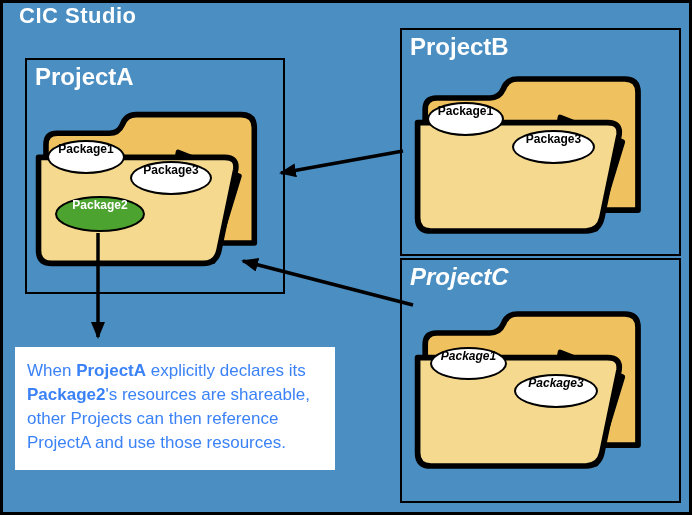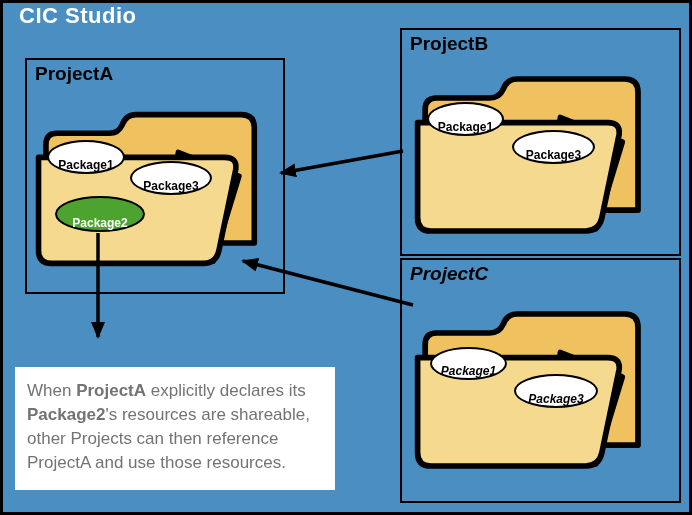--- a/index.html
+++ b/index.html
@@ -14,49 +14,49 @@
     position:absolute;left:16px;top:0;
     color:#fff;font-size:22px;font-weight:bold;letter-spacing:.5px;
   }
   .defs-svg{position:absolute;width:0;height:0;overflow:hidden;}
   .project{position:absolute;border:2px solid #000;}
   .project-a{left:22px;top:55px;width:256px;height:232px;}
   .project-b{left:397px;top:25px;width:277px;height:224px;}
   .project-c{left:397px;top:255px;width:277px;height:241px;font-style:italic;}
   .plabel{
     position:absolute;left:8px;top:3px;
-    color:#000000;font-size:19px;font-weight:bold;text-align:center;
+    color:#ffffff;font-size:24px;font-weight:bold;text-align:center;
   }
   .folder{position:absolute;}
   .folder-a{left:4px;top:36px;width:242px;height:186px;}
   .folder-b{left:8px;top:30px;width:247px;height:190px;}
   .folder-c{left:8px;top:35px;width:247px;height:190px;}
   .f-back,.f-front{stroke:#000;stroke-width:6;stroke-linejoin:round;}
   .f-paper{stroke:#000;stroke-width:5;stroke-linejoin:round;}
   .pkg{
     position:absolute;
     border:2.5px solid #000;border-radius:50%;
     background:#fff;
-    display:flex;align-items:flex-end;justify-content:center;
+    display:flex;align-items:flex-start;justify-content:center;
     font-size:12px;font-weight:bold;color:#000;
     box-sizing:border-box;
   }
   .pkg-green{background:#4CA32F;color:#fff;}
   .pkg-a1{left:20px;top:80px;width:78px;height:34px;}
   .pkg-a3{left:103px;top:101px;width:82px;height:34px;}
   .pkg-a2{left:28px;top:136px;width:90px;height:36px;}
   .pkg-b1{left:25px;top:72px;width:77px;height:34px;}
   .pkg-b3{left:110px;top:100px;width:83px;height:34px;}
   .pkg-c1{left:28px;top:87px;width:77px;height:33px;}
   .pkg-c3{left:112px;top:114px;width:84px;height:34px;}
   .note{
     position:absolute;left:12px;top:344px;width:296px;
-    background:#fff;color:#737373;
+    background:#fff;color:#3b82f6;
     padding:12px 12px 14px 12px;
-    font-size:17px;line-height:1.42;margin-top:20px;
+    font-size:17px;line-height:1.42;
   }
   .arrows{
     position:absolute;left:0;top:0;width:686px;height:509px;
     pointer-events:none;
   }
   .arrows line{stroke:#000;stroke-width:3.5;}
 </style>
 </head>
 <body>
 

